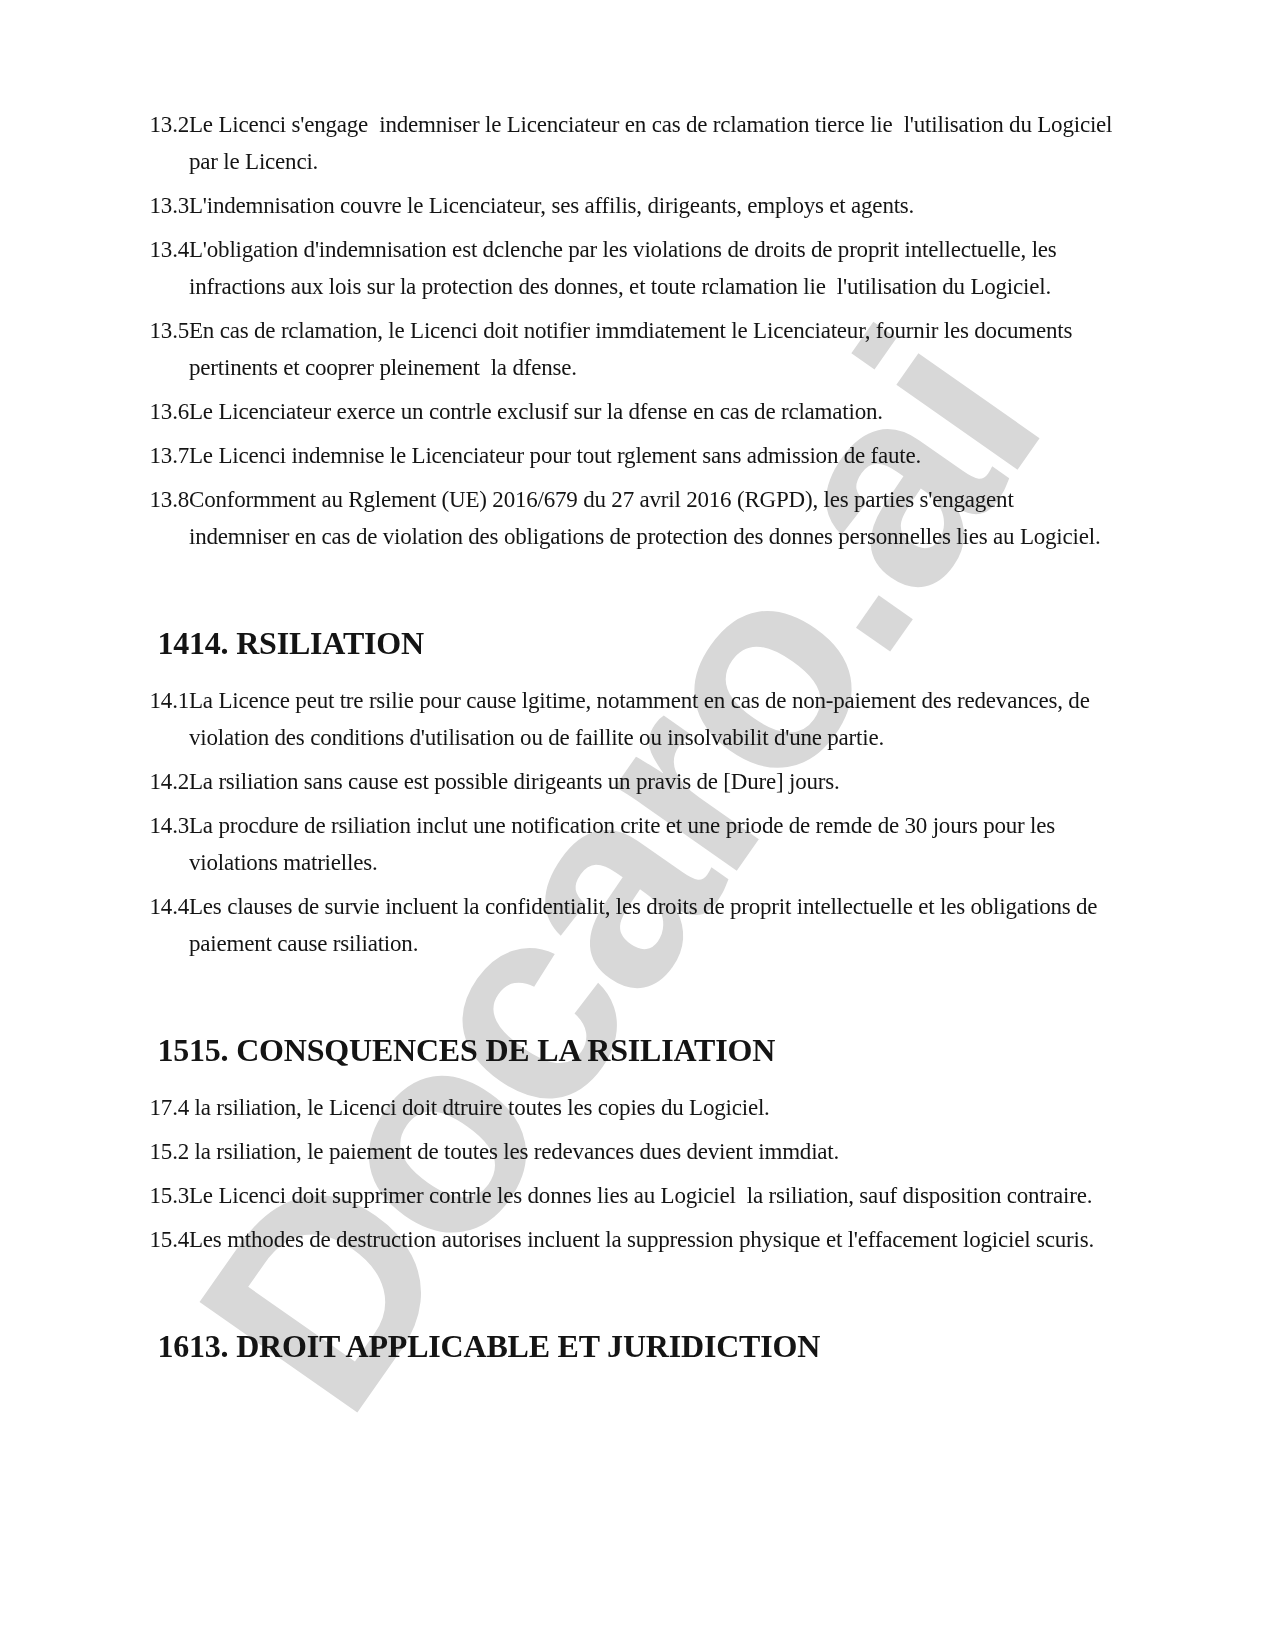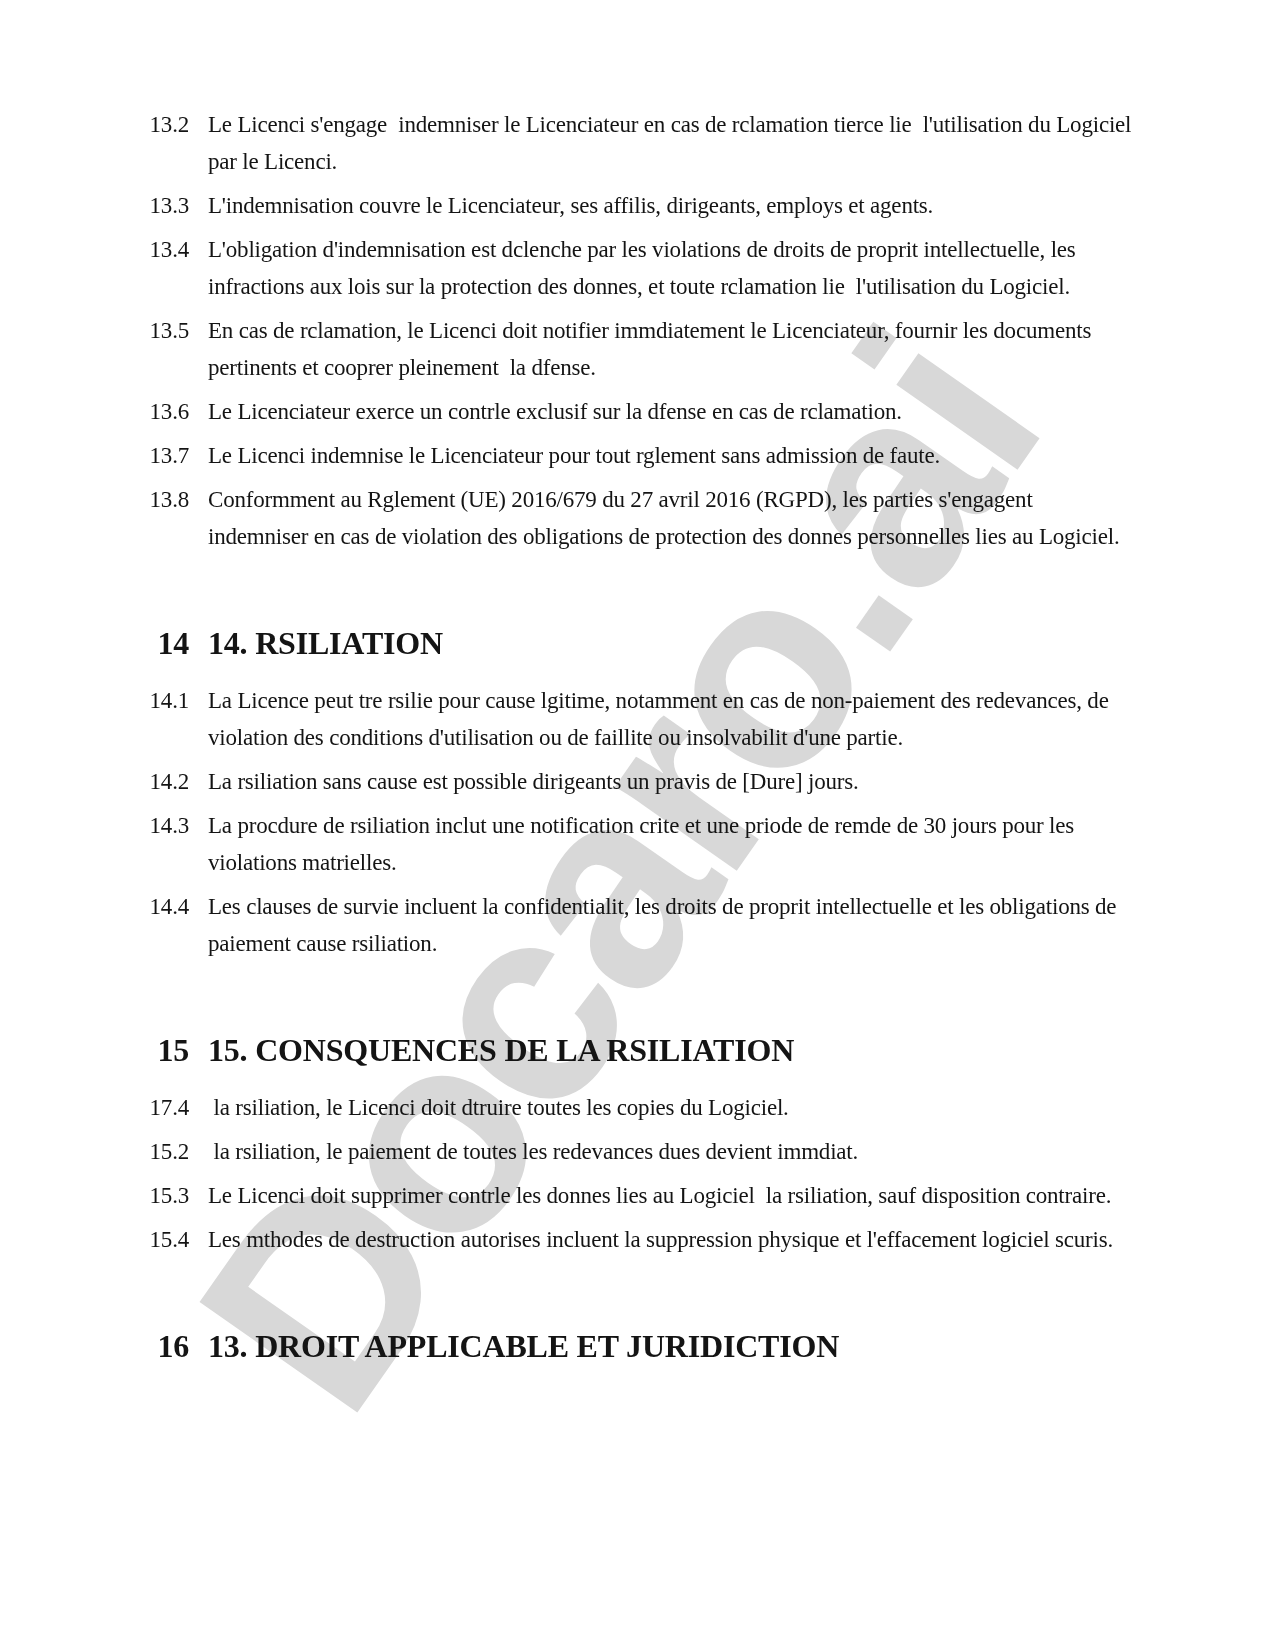--- a/index.html
+++ b/index.html
@@ -45,21 +45,20 @@
   }
   .num {
     flex: none;
     width: 46px;
     text-align: right;
     font-size: 23px;
     line-height: 37px;
     letter-spacing: -0.2px;
   }
   .txt {
-    margin-left: 19px;
     width: 932px;
     font-size: 23px;
     line-height: 37px;
     letter-spacing: -0.2px;
     white-space: pre-wrap;
   }
   .heading {
     margin-top: 70px;
     margin-bottom: 20px;
   }

